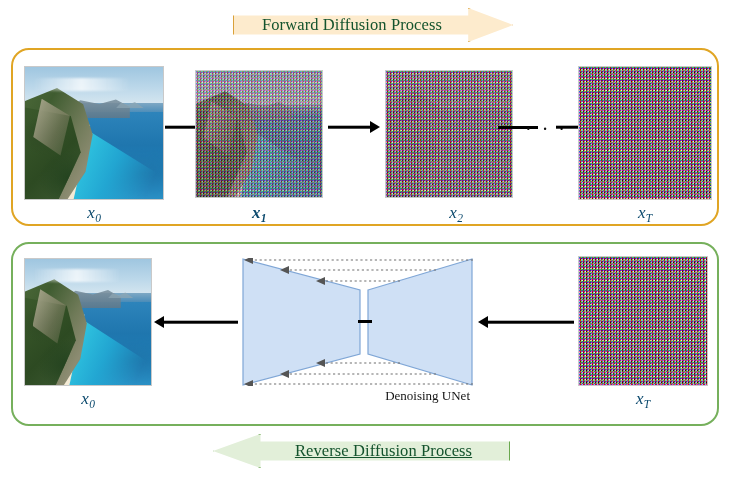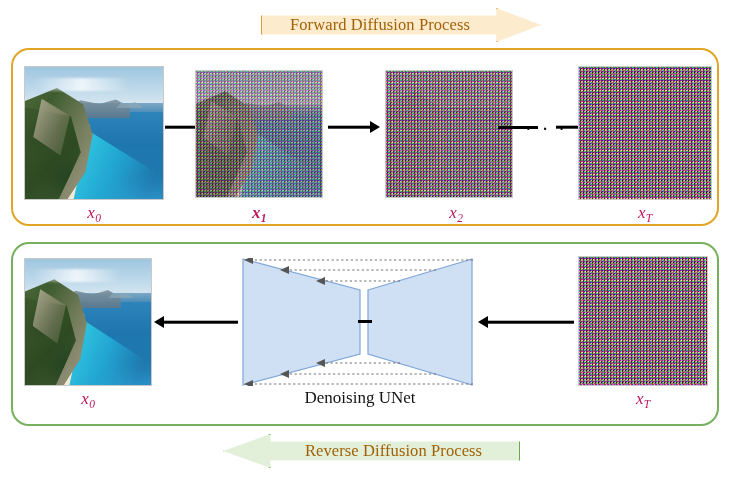--- a/index.html
+++ b/index.html
@@ -8,35 +8,35 @@
     background: #ffffff;
     font-family: "Liberation Serif", "DejaVu Serif", serif;
     overflow: hidden;
   }
   .stage { position: relative; width: 730px; height: 480px; }
 
   
   .banner {
     position: absolute;
     display: flex; align-items: center; justify-content: center;
-    font-size: 16.5px; color: #a16207; letter-spacing: .1px;
+    font-size: 16.5px; color: #14532d; letter-spacing: .1px;
     white-space: nowrap;
-    margin-left: 28px;
   }
   .banner-fwd {
     left: 233px; top: 8px; width: 280px; height: 34px;
     background: #fdebcd; border: 1.3px solid #d9a13a;
     clip-path: polygon(0 22%, 84% 22%, 84% 0, 100% 50%, 84% 100%, 84% 78%, 0 78%);
     padding-right: 42px;
   }
   .banner-rev {
-    left: 195px; top: 434px; width: 297px; height: 34px;
+    left: 213px; top: 434px; width: 297px; height: 34px;
     background: #e2efd9; border: 1.3px solid #6aa84f;
     clip-path: polygon(16% 22%, 100% 22%, 100% 78%, 16% 78%, 16% 100%, 0 50%, 16% 0);
     padding-left: 44px;
+    text-decoration: underline;
   }
 
   
   .group {
     position: absolute;
     border-radius: 18px;
     background: transparent;
   }
   .group-fwd { left: 11px; top: 48px; width: 708px; height: 178px; border: 2.1px solid #e0a524; }
   .group-rev { left: 11px; top: 242px; width: 708px; height: 184px; border: 2.1px solid #76b05c; }
@@ -137,33 +137,33 @@
 
   .tile .photo-dim-1 { filter: saturate(.85) contrast(.88); }
   .tile .photo-dim-2 { filter: saturate(.45) contrast(.6) brightness(1.05); opacity: .5; }
 
   
   .xlabel {
     position: absolute;
     font-family: "Liberation Serif", "DejaVu Serif", serif;
     font-style: italic;
     font-size: 17px;
-    color: #be185d;
+    color: #0c4a6e;
     text-align: center;
     white-space: nowrap;
   }
   .xlabel sub {
     font-size: 11.5px;
     font-style: italic;
     vertical-align: baseline;
     position: relative; top: 3.5px; left: .3px;
   }
   .unet-label {
     position: absolute; left: 250px; top: 388px; width: 220px;
-    text-align: center; font-size: 17px; color: #141414;
+    text-align: right; font-size: 13px; color: #141414;
     font-family: "Liberation Serif", "DejaVu Serif", serif;
   }
 
   
   .arrow { position: absolute; height: 12px; }
   .arrow .shaft {
     position: absolute; top: 50%; transform: translateY(-50%);
     height: 2.6px; background: #000;
   }
   .arrow .head {

